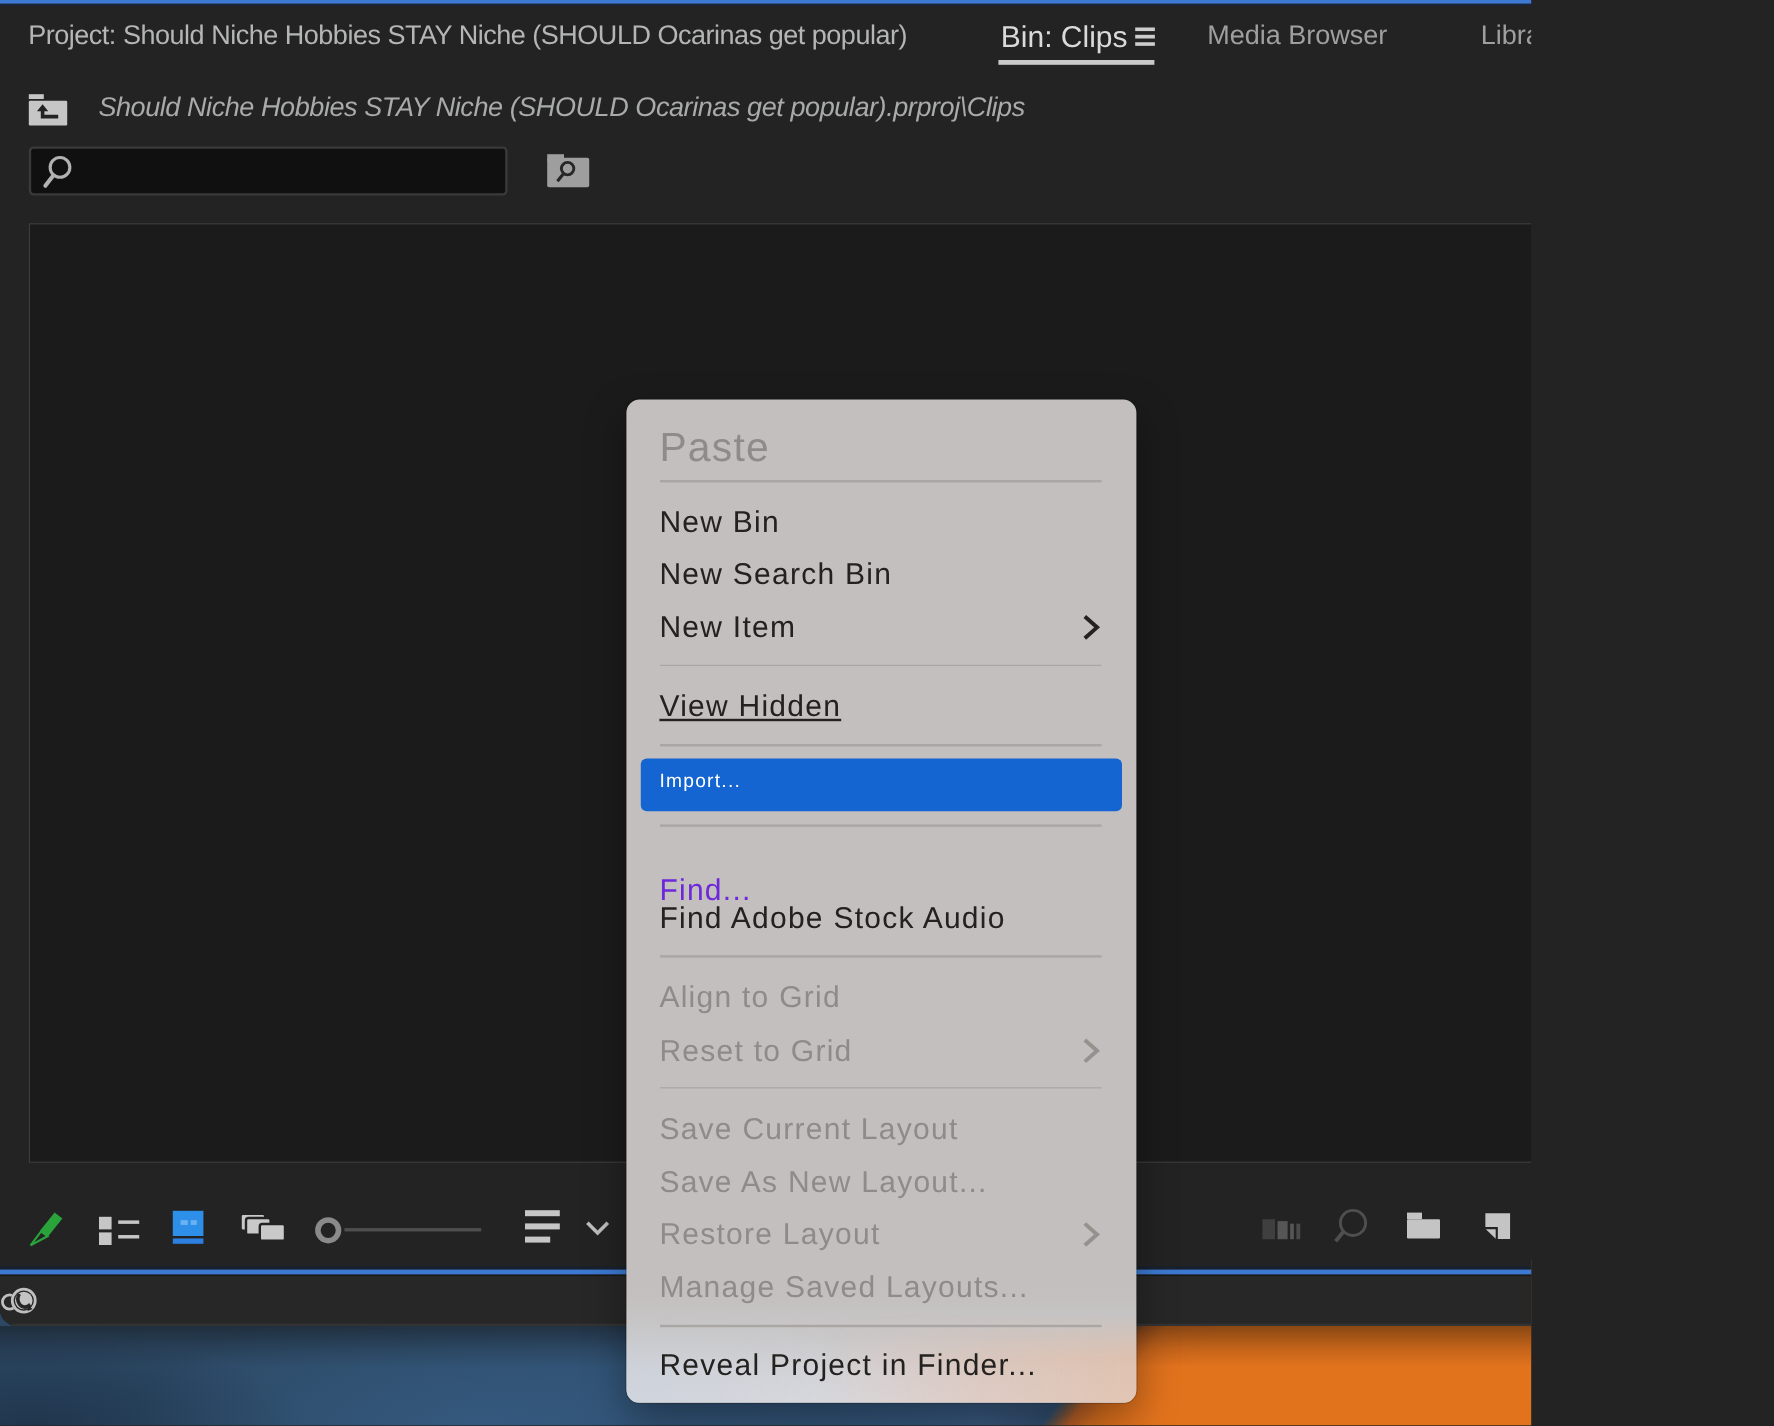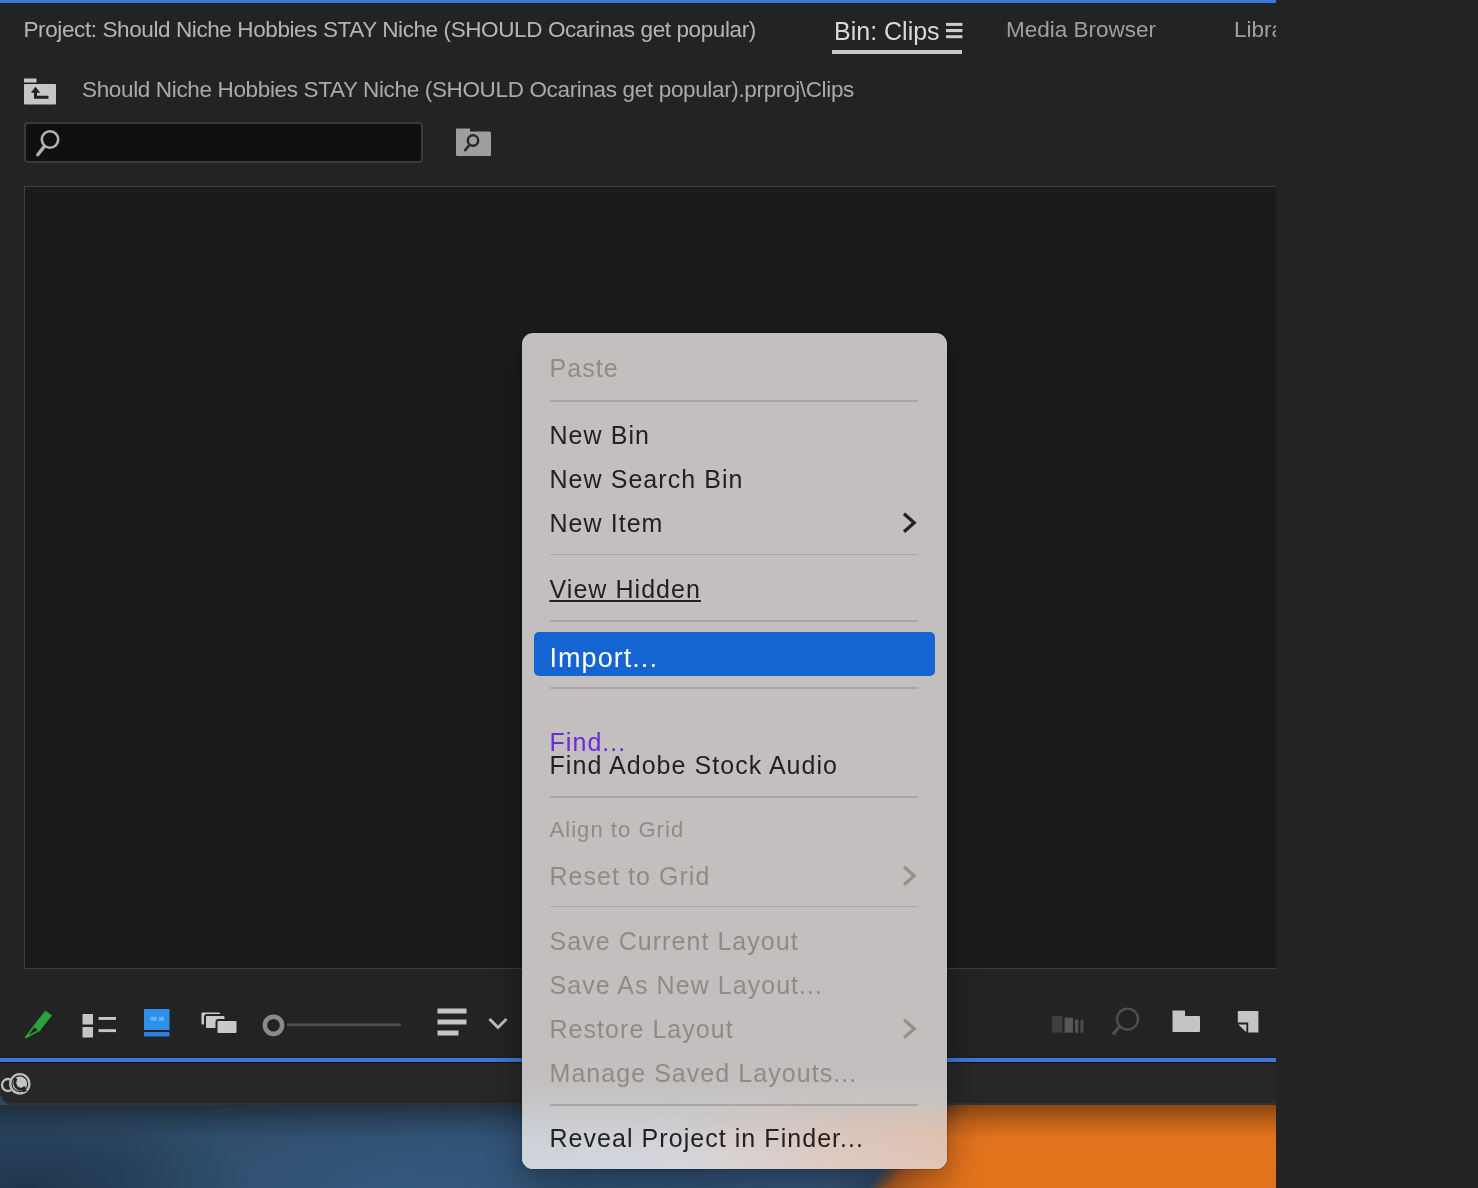--- a/index.html
+++ b/index.html
@@ -36,21 +36,21 @@
 
     <div class="txt" style="left:23.5px;top:17.2px;font-size:22.5px;letter-spacing:-0.4px;color:#b4b6b5;">Project: Should Niche Hobbies STAY Niche (SHOULD Ocarinas get popular)</div>
     <div class="txt" style="left:834px;top:17.2px;font-size:25px;color:#dadada;">Bin: Clips</div>
     <div class="abs" style="left:832px;top:50px;width:130px;height:3.6px;background:#c9c9c9;"></div>
     <div class="txt" style="left:1006px;top:17.2px;font-size:22.5px;color:#9f9f9f;">Media Browser</div>
     <div class="txt" style="left:1234px;top:17.2px;font-size:22.5px;color:#9f9f9f;">Libraries</div>
     <div class="abs" style="left:1290px;top:5px;width:2px;height:42px;background:#232323;"></div>
     <div class="abs" style="left:1292px;top:5px;width:79px;height:42px;background:#232323;"></div>
     <div class="abs" style="left:1290px;top:10px;width:2px;height:40px;background:#4a4a4a;"></div>
 
-    <div class="txt" style="left:82px;top:76.6px;font-size:22.5px;letter-spacing:-0.35px;color:#a9abaa;">Should Niche Hobbies STAY Niche (SHOULD Ocarinas get popular).prproj\Clips</div>
+    <div class="txt" style="left:82px;top:76.6px;font-size:22.5px;letter-spacing:-0.35px;color:#a9abaa;font-style:italic;">Should Niche Hobbies STAY Niche (SHOULD Ocarinas get popular).prproj\Clips</div>
 
     <div class="txt" style="left:1277px;top:127px;font-size:28px;color:#9c9c9c;">0 items</div>
 
     <svg class="abs" style="left:0;top:0;" width="1478" height="1188" viewBox="0 0 1478 1188" fill="none">
 
       <rect x="946" y="22.9" width="16.4" height="3" fill="#cdcdcd"></rect>
       <rect x="946" y="29" width="16.4" height="3.1" fill="#cdcdcd"></rect>
       <rect x="946" y="35.2" width="16.4" height="3" fill="#cdcdcd"></rect>
 
       <path d="M1338.4 21.8 L1347.3 29.4 L1338.4 37" stroke="#d2d2d2" stroke-width="4.6"></path>
@@ -194,29 +194,29 @@
     <div class="abs" style="left:27.5px;top:67px; width:368px;height:1.5px;background:#a9a6a4;"></div>
     <div class="abs" style="left:27.5px;top:220.5px;width:368px;height:1.5px;background:#a9a6a4;"></div>
     <div class="abs" style="left:27.5px;top:287px; width:368px;height:1.5px;background:#a9a6a4;"></div>
     <div class="abs" style="left:27.5px;top:354px; width:368px;height:1.5px;background:#a9a6a4;"></div>
     <div class="abs" style="left:27.5px;top:463px; width:368px;height:1.5px;background:#a9a6a4;"></div>
     <div class="abs" style="left:27.5px;top:572.5px;width:368px;height:1.5px;background:#a9a6a4;"></div>
     <div class="abs" style="left:27.5px;top:771px; width:368px;height:1.5px;background:#a9a6a4;"></div>
 
     <div class="abs" style="left:12px;top:299px;width:401px;height:44px;background:#1465d2;border-radius:5px;"></div>
 
-    <div class="txt" style="left:27.5px;letter-spacing:1.05px;top:21.4px; font-size:25px;color:#8f8b88;">Paste</div>
+    <div class="txt" style="left:27.5px;letter-spacing:1.05px;top:21.4px; font-size:34px;color:#8f8b88;">Paste</div>
     <div class="txt" style="left:27.5px;letter-spacing:1.05px;top:87.9px; font-size:25px;color:#242220;">New Bin</div>
     <div class="txt" style="left:27.5px;letter-spacing:1.05px;top:131.9px;font-size:25px;color:#242220;">New Search Bin</div>
     <div class="txt" style="left:27.5px;letter-spacing:1.05px;top:175.9px;font-size:25px;color:#242220;text-align:center;">New Item</div>
     <div class="txt" style="left:27.5px;letter-spacing:1.05px;top:242.4px;font-size:25px;color:#242220;text-decoration:underline;">View Hidden</div>
-    <div class="txt" style="left:27.5px;letter-spacing:1.05px;top:309.9px;font-size:27px;color:#ffffff;">Import...</div>
+    <div class="txt" style="left:27.5px;letter-spacing:1.05px;top:309.9px;font-size:16px;color:#ffffff;">Import...</div>
     <div class="txt" style="left:27.5px;letter-spacing:1.05px;top:373.9px;font-size:25px;color:#6d28d9;margin-top:21px;">Find...</div>
     <div class="txt" style="left:27.5px;letter-spacing:1.05px;top:418.4px;font-size:25px;color:#242220;">Find Adobe Stock Audio</div>
-    <div class="txt" style="left:27.5px;letter-spacing:1.05px;top:484.4px;font-size:22px;color:#8f8b88;">Align to Grid</div>
+    <div class="txt" style="left:27.5px;letter-spacing:1.05px;top:484.4px;font-size:25px;color:#8f8b88;">Align to Grid</div>
     <div class="txt" style="left:27.5px;letter-spacing:1.05px;top:528.9px;font-size:25px;color:#8f8b88;">Reset to Grid</div>
     <div class="txt" style="left:27.5px;letter-spacing:1.05px;top:593.9px;font-size:25px;color:#8f8b88;">Save Current Layout</div>
     <div class="txt" style="left:27.5px;letter-spacing:1.05px;top:637.9px;font-size:25px;color:#8f8b88;">Save As New Layout...</div>
     <div class="txt" style="left:27.5px;letter-spacing:1.05px;top:681.9px;font-size:25px;color:#8f8b88;">Restore Layout</div>
     <div class="txt" style="left:27.5px;letter-spacing:1.05px;top:725.9px;font-size:25px;color:#8f8b88;">Manage Saved Layouts...</div>
     <div class="txt" style="left:27.5px;letter-spacing:1.05px;top:791.4px;font-size:25px;color:#242220;">Reveal Project in Finder...</div>
 
     <svg class="abs" style="left:0;top:0;" width="425" height="836" fill="none">
       <path d="M382 180.8 L392.2 189.8 L382 198.8" stroke="#242220" stroke-width="3.3"></path>
       <path d="M382 533.7 L392.2 542.7 L382 551.7" stroke="#97918d" stroke-width="3.3"></path>

